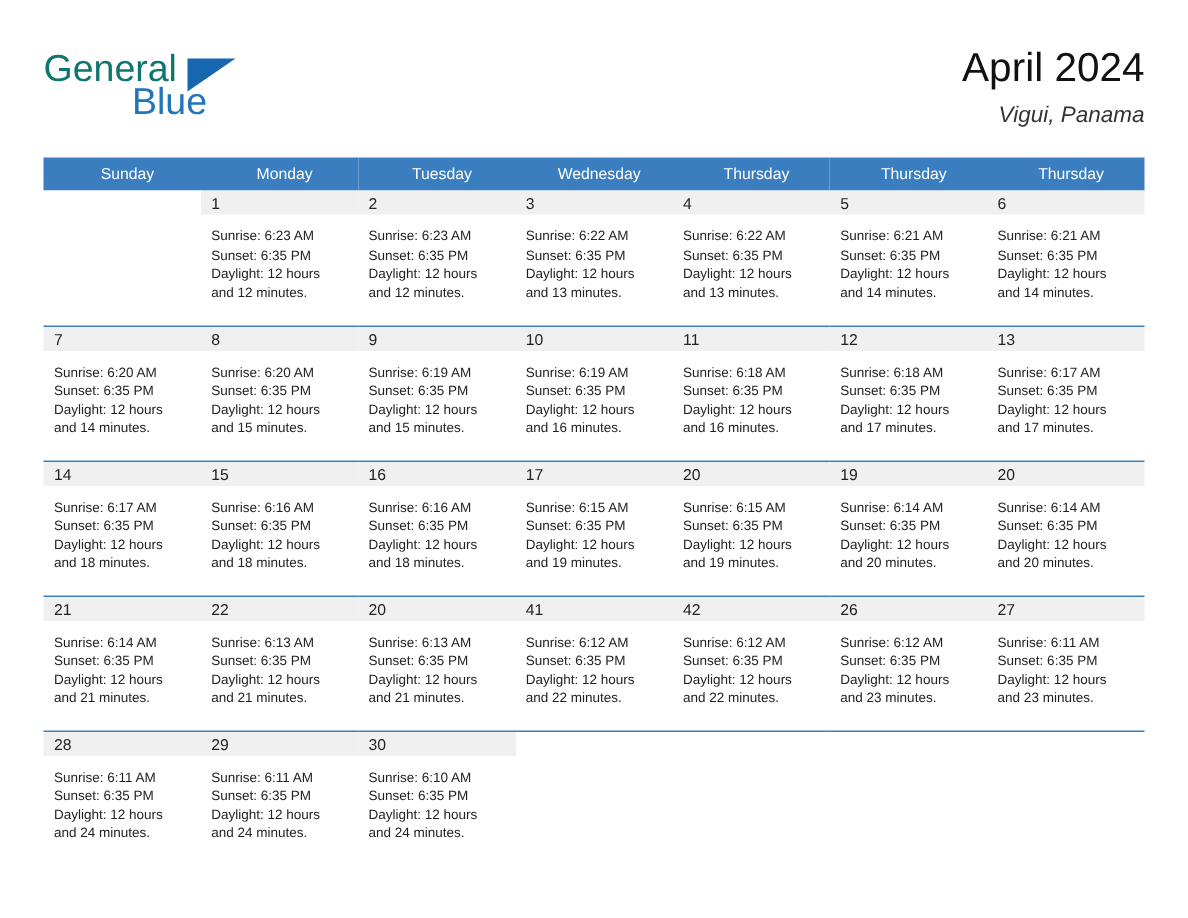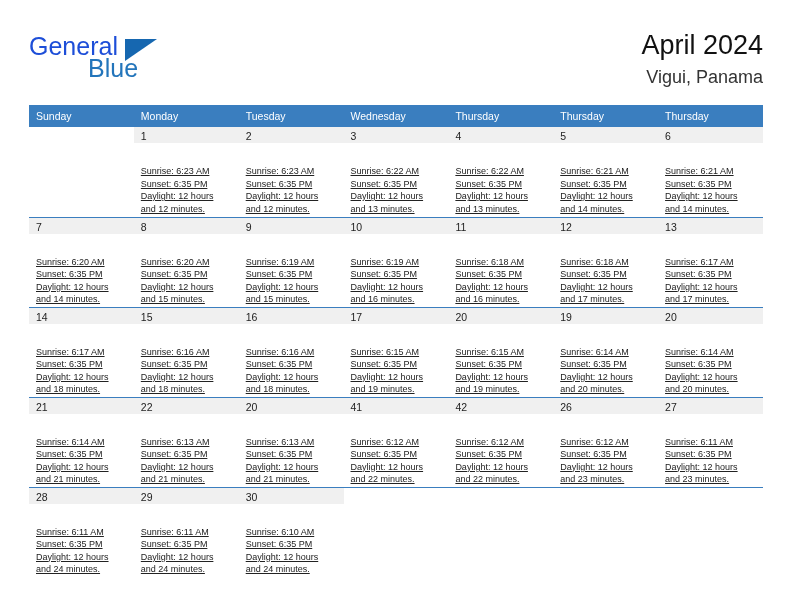--- a/index.html
+++ b/index.html
@@ -35,21 +35,21 @@
     top: 4px;
     width: 230px;
     height: 58px;
   }
   .logo-general {
     position: absolute;
     left: 0;
     top: 0;
     font-size: 25px;
     letter-spacing: 0px;
-    color: #1d4ed8;
+    color: #0f766e;
     font-family: "Liberation Sans", sans-serif;
     line-height: 28px;
   }
   .logo-blue {
     position: absolute;
     left: 59px;
     top: 22px;
     font-size: 25px;
     color: #2375bb;
     font-family: "Liberation Sans", sans-serif;
@@ -72,42 +72,43 @@
     text-align: right;
     margin-left: 32px;
   }
   .cal-title {
     font-size: 27px;
     color: #111111;
     line-height: 34px;
     white-space: nowrap;
   }
   .cal-subtitle {
-    font-size: 18px;
+    font-size: 15px;
     color: #333333;
     line-height: 22px;
     margin-top: 4px;
     white-space: nowrap;
+    font-style: italic;
   }
 
   
   .calendar {
     position: absolute;
     left: 29px;
     top: 105px;
     width: 734px;
     border-collapse: collapse;
     table-layout: fixed;
   }
   .calendar th {
     background: #3a7ebf;
     color: #ffffff;
     font-size: 10.5px;
     font-weight: normal;
-    text-align: left;
+    text-align: center;
     padding: 5px 0 5px 7px;
     height: 18px;
     box-sizing: border-box;
     border: none;
   }
   .calendar td {
     vertical-align: top;
     padding: 0;
     border: none;
     width: 104.85px;
@@ -126,25 +127,24 @@
     color: #222222;
     padding: 3px 0 3px 7px;
     height: 16px;
     box-sizing: border-box;
     line-height: 12px;
   }
   .daynum.empty {
     background: #ffffff;
   }
   .details {
-    padding: 22px 6px 0 7px;
+    padding: 8px 6px 0 7px;
     font-size: 9px;
     line-height: 12.6px;
     color: #222222;
-    text-decoration: underline;
   }
   .details div {
     white-space: nowrap;
   }
   .cell-empty .details { visibility: hidden; }
 </style>
 </head>
 <body>
 
 <div class="page">

